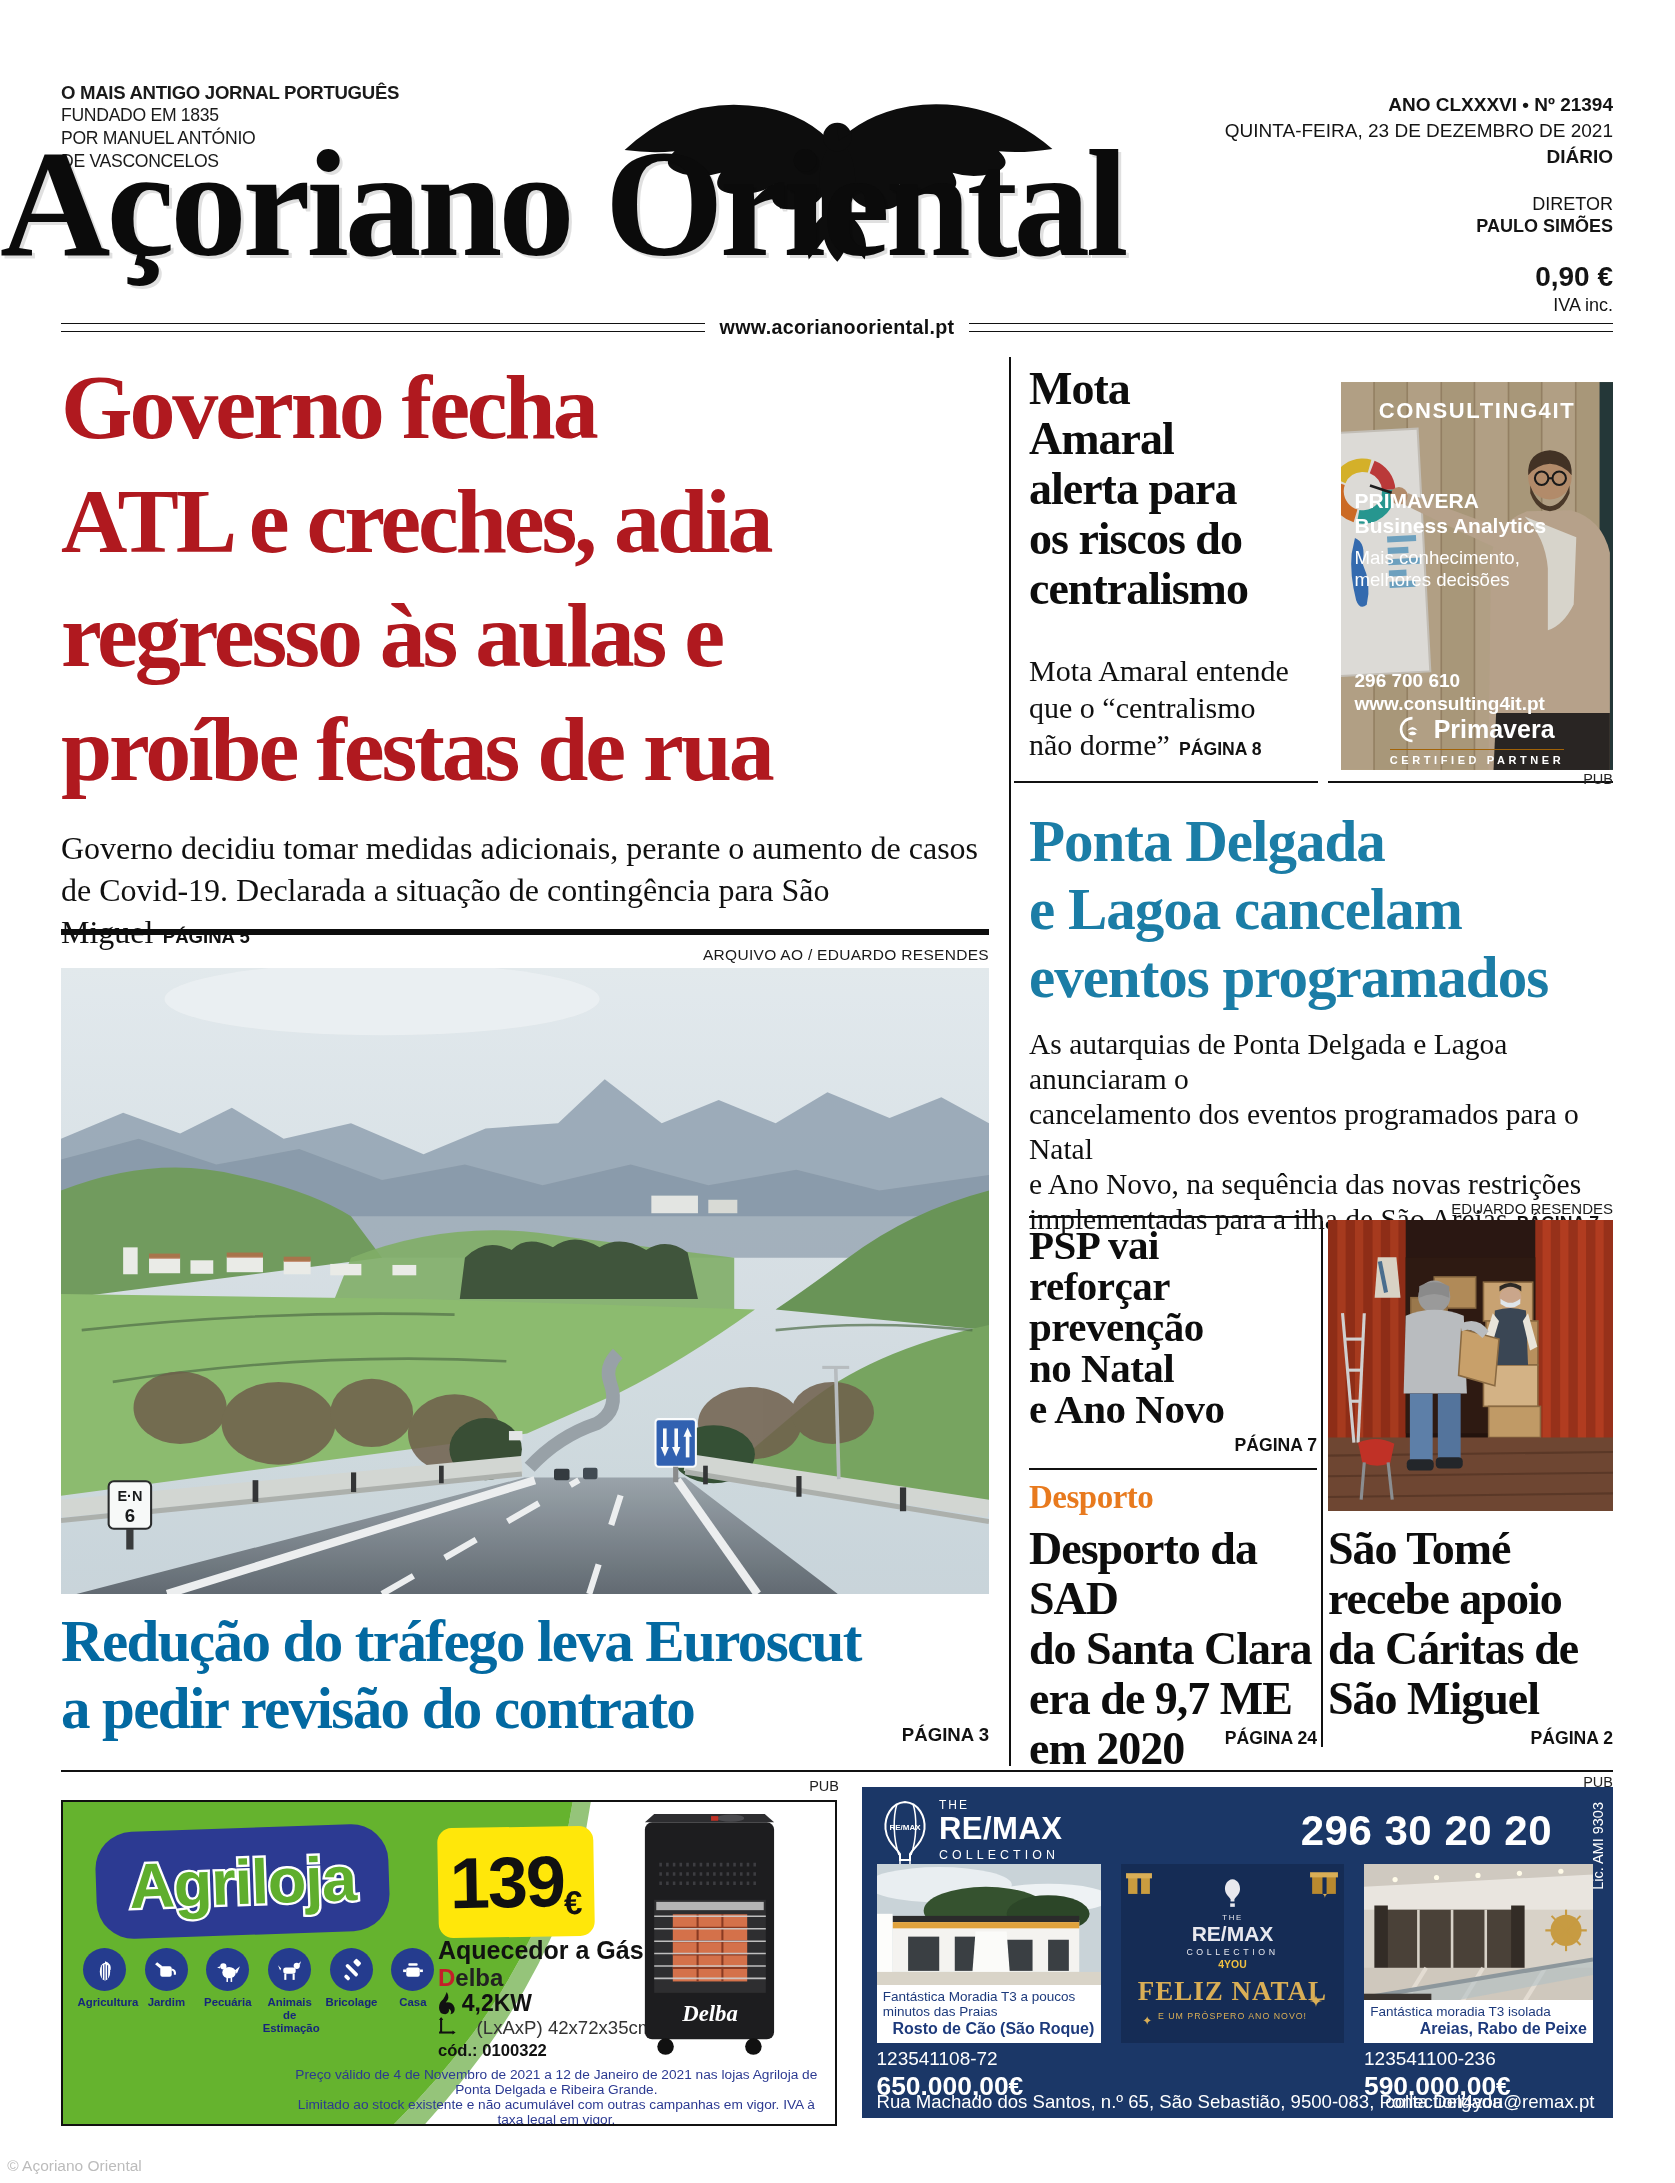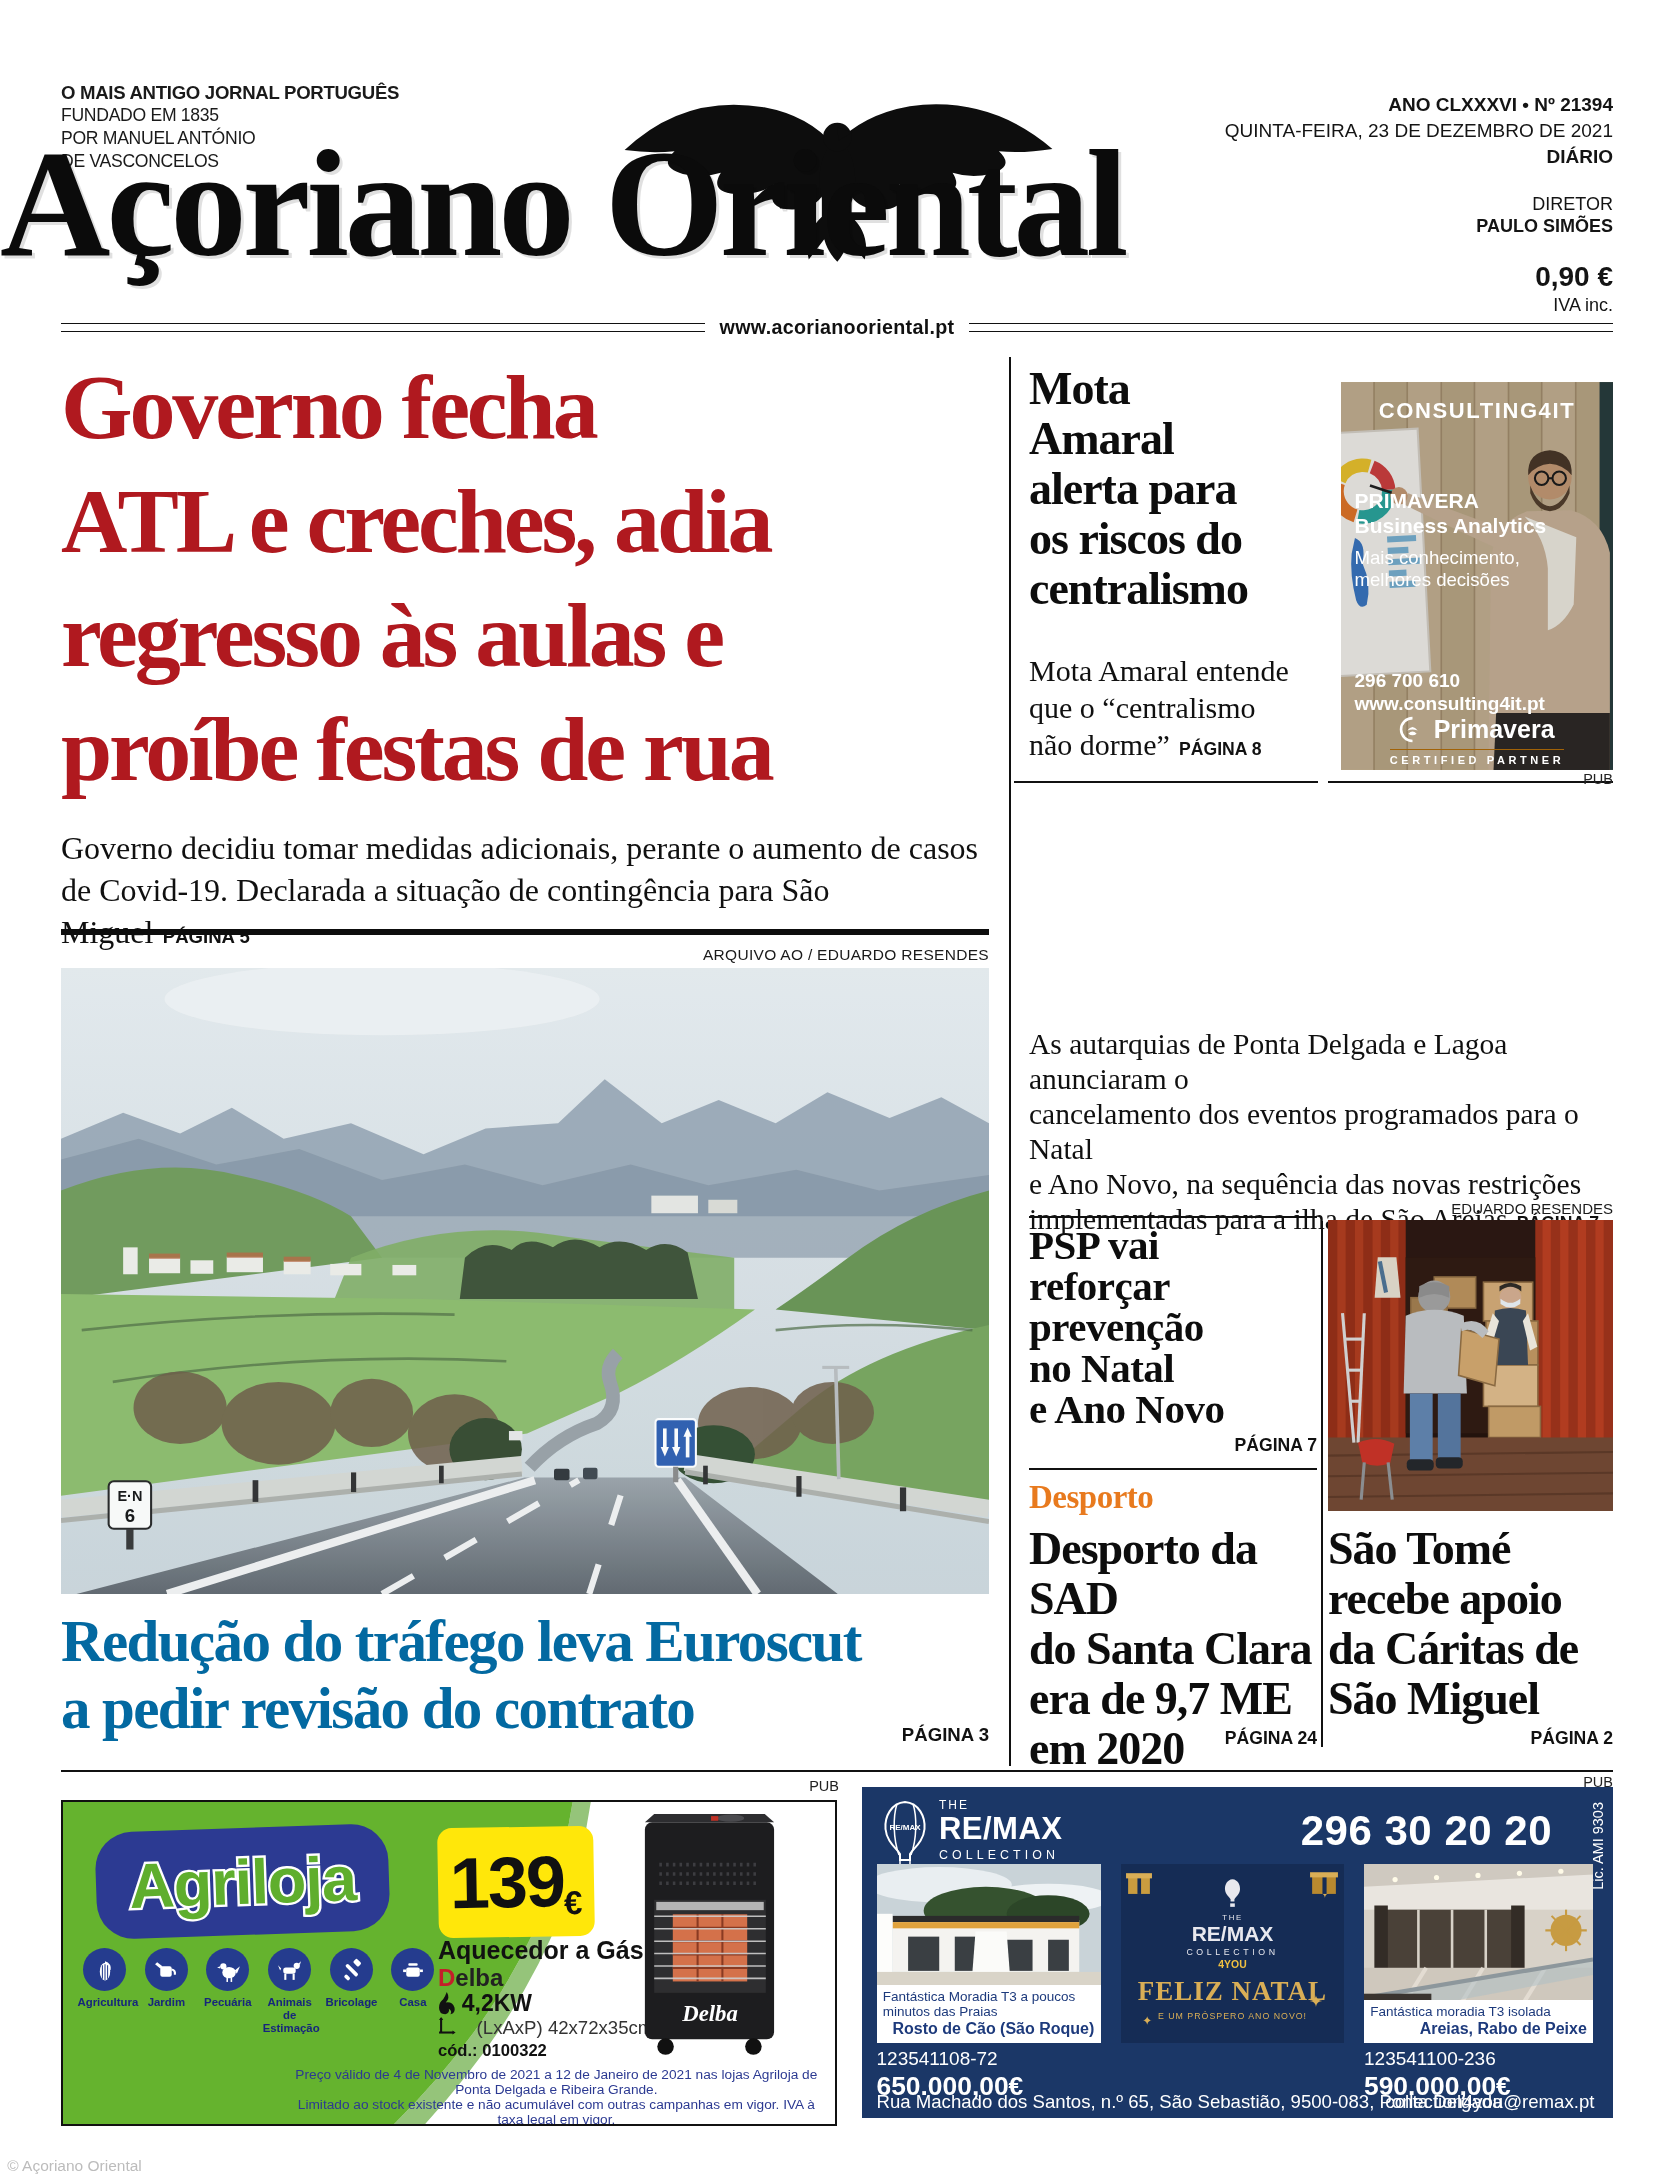--- a/index.html
+++ b/index.html
@@ -413,20 +413,25 @@
         <path d="M18 34 Q26 26 34 34 Q26 40 18 34 Z" fill="#fff"></path>
       </svg>
       <span>Primavera</span>
     </div>
     <div class="cons-txt cons-psub">
       <span class="inner">CERTIFIED PARTNER</span>
     </div>
   </div>
   <div class="abs cons-pub">PUB</div>
 
+  <div class="abs ponta-head serif">
+    <div>Ponta Delgada</div>
+    <div>e Lagoa cancelam</div>
+    <div>eventos programados</div>
+  </div>
   <div class="abs ponta-teaser serif">
     <div>As autarquias de Ponta Delgada e Lagoa anunciaram o</div>
     <div>cancelamento dos eventos programados para o Natal</div>
     <div>e Ano Novo, na sequência das novas restrições</div>
     <div><span>implementadas para a ilha de São Areias</span><span class="pref">PÁGINA 7</span></div>
   </div>
 
   <div class="abs psp-head serif">
     <div>PSP vai</div>
     <div>reforçar</div>

